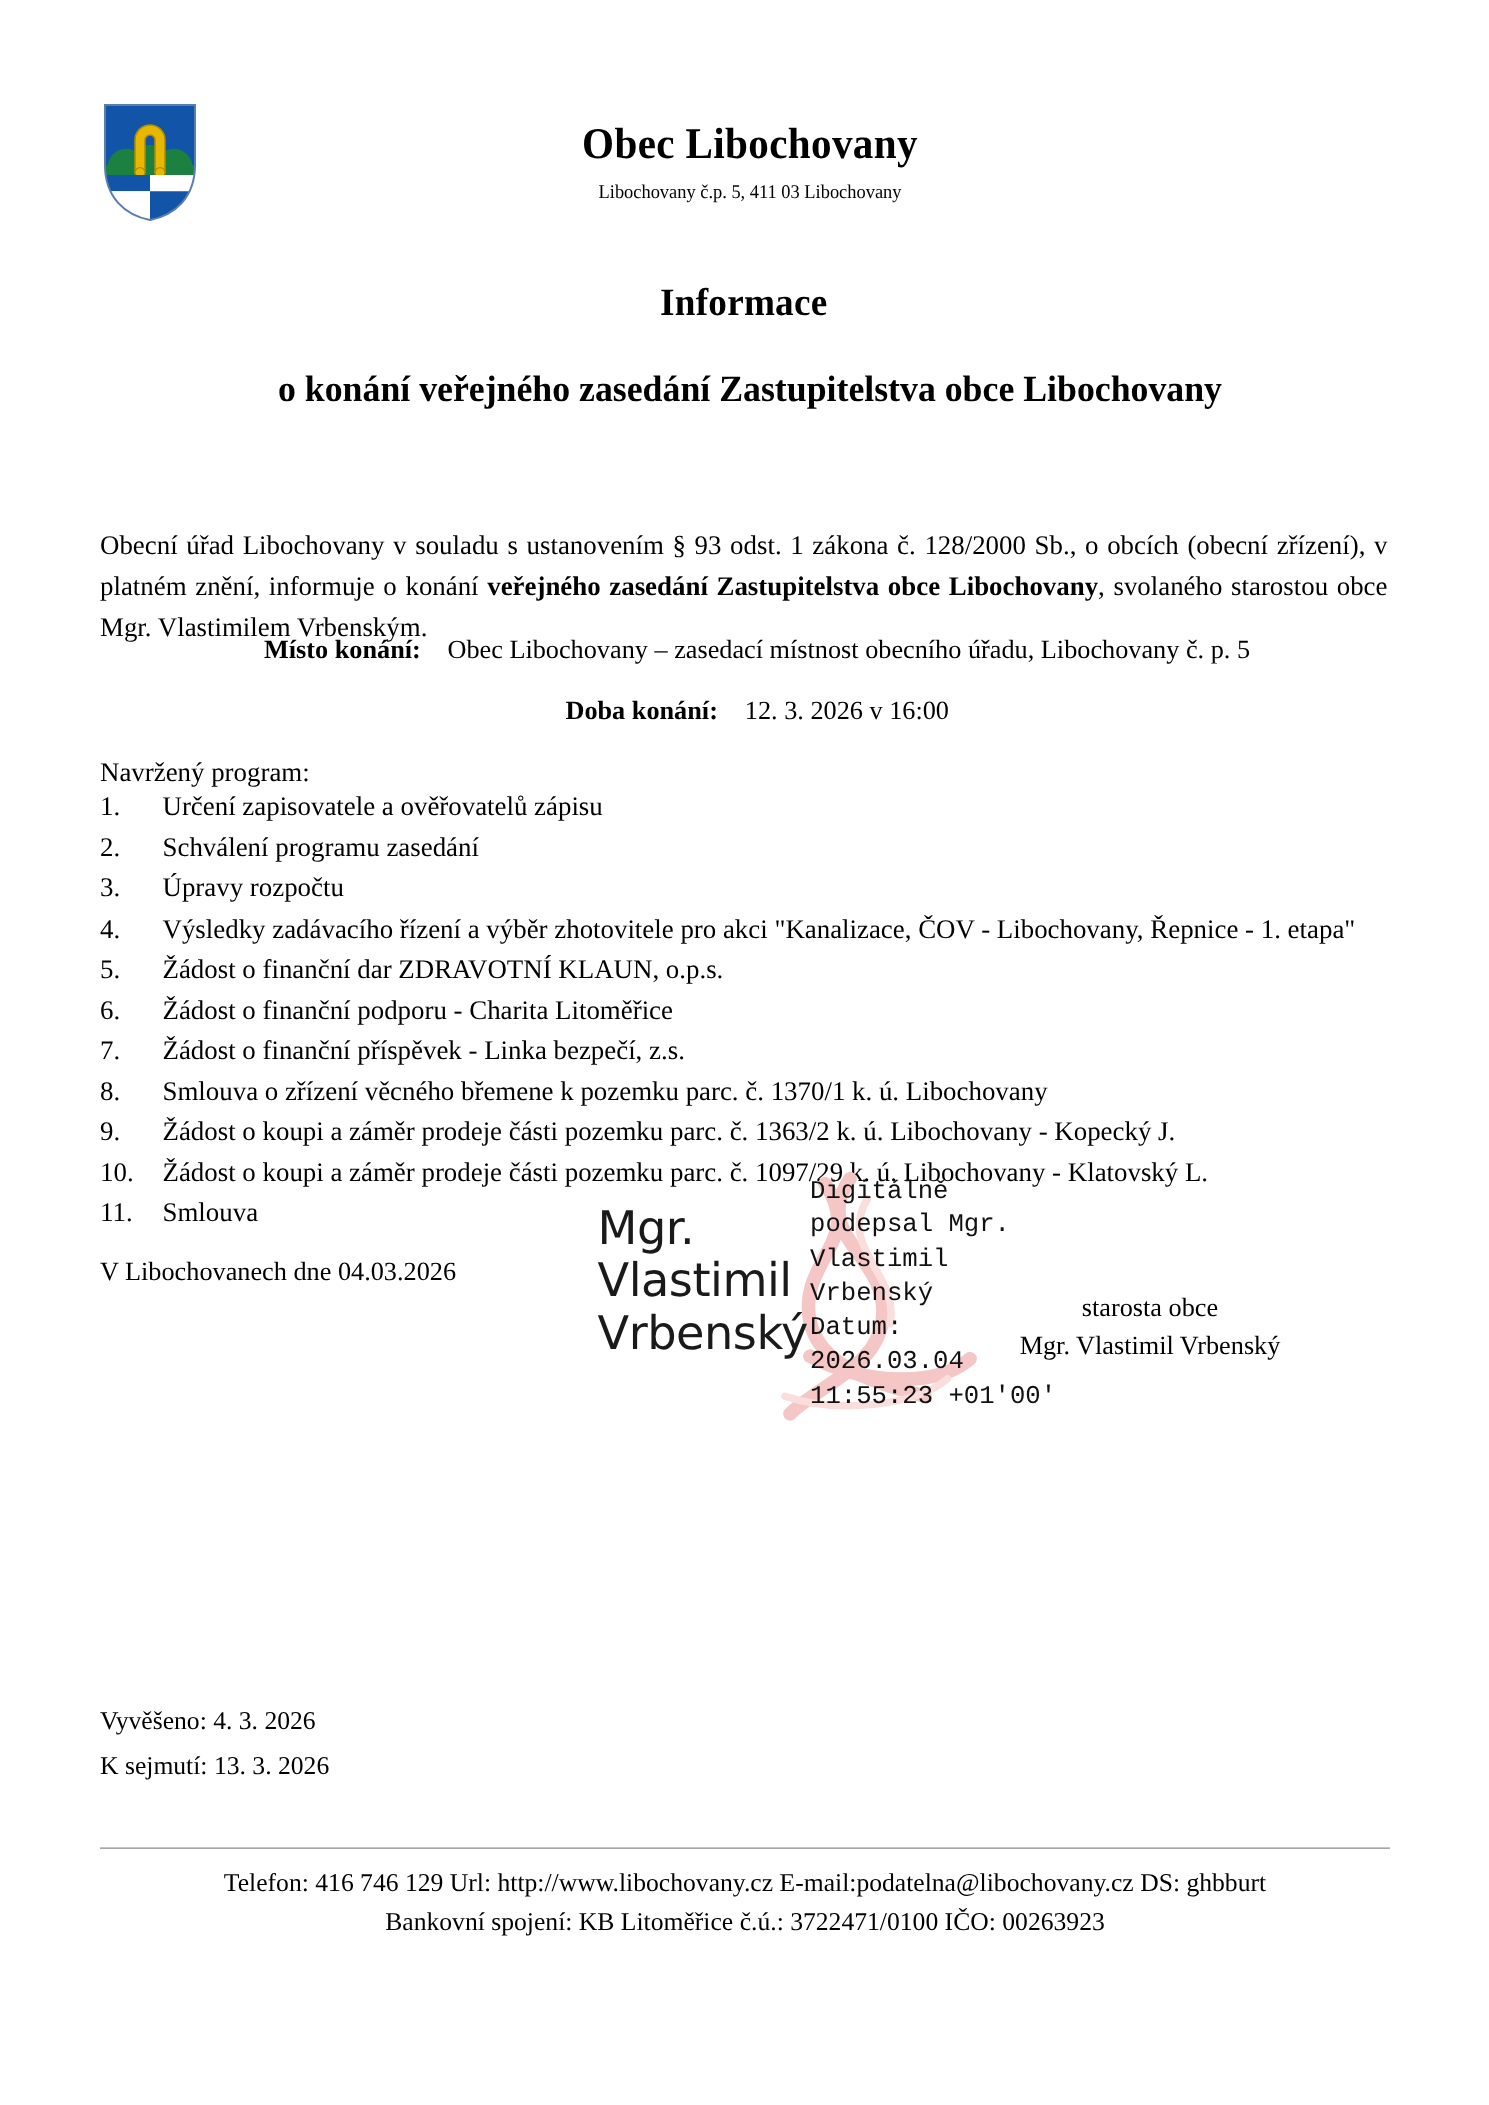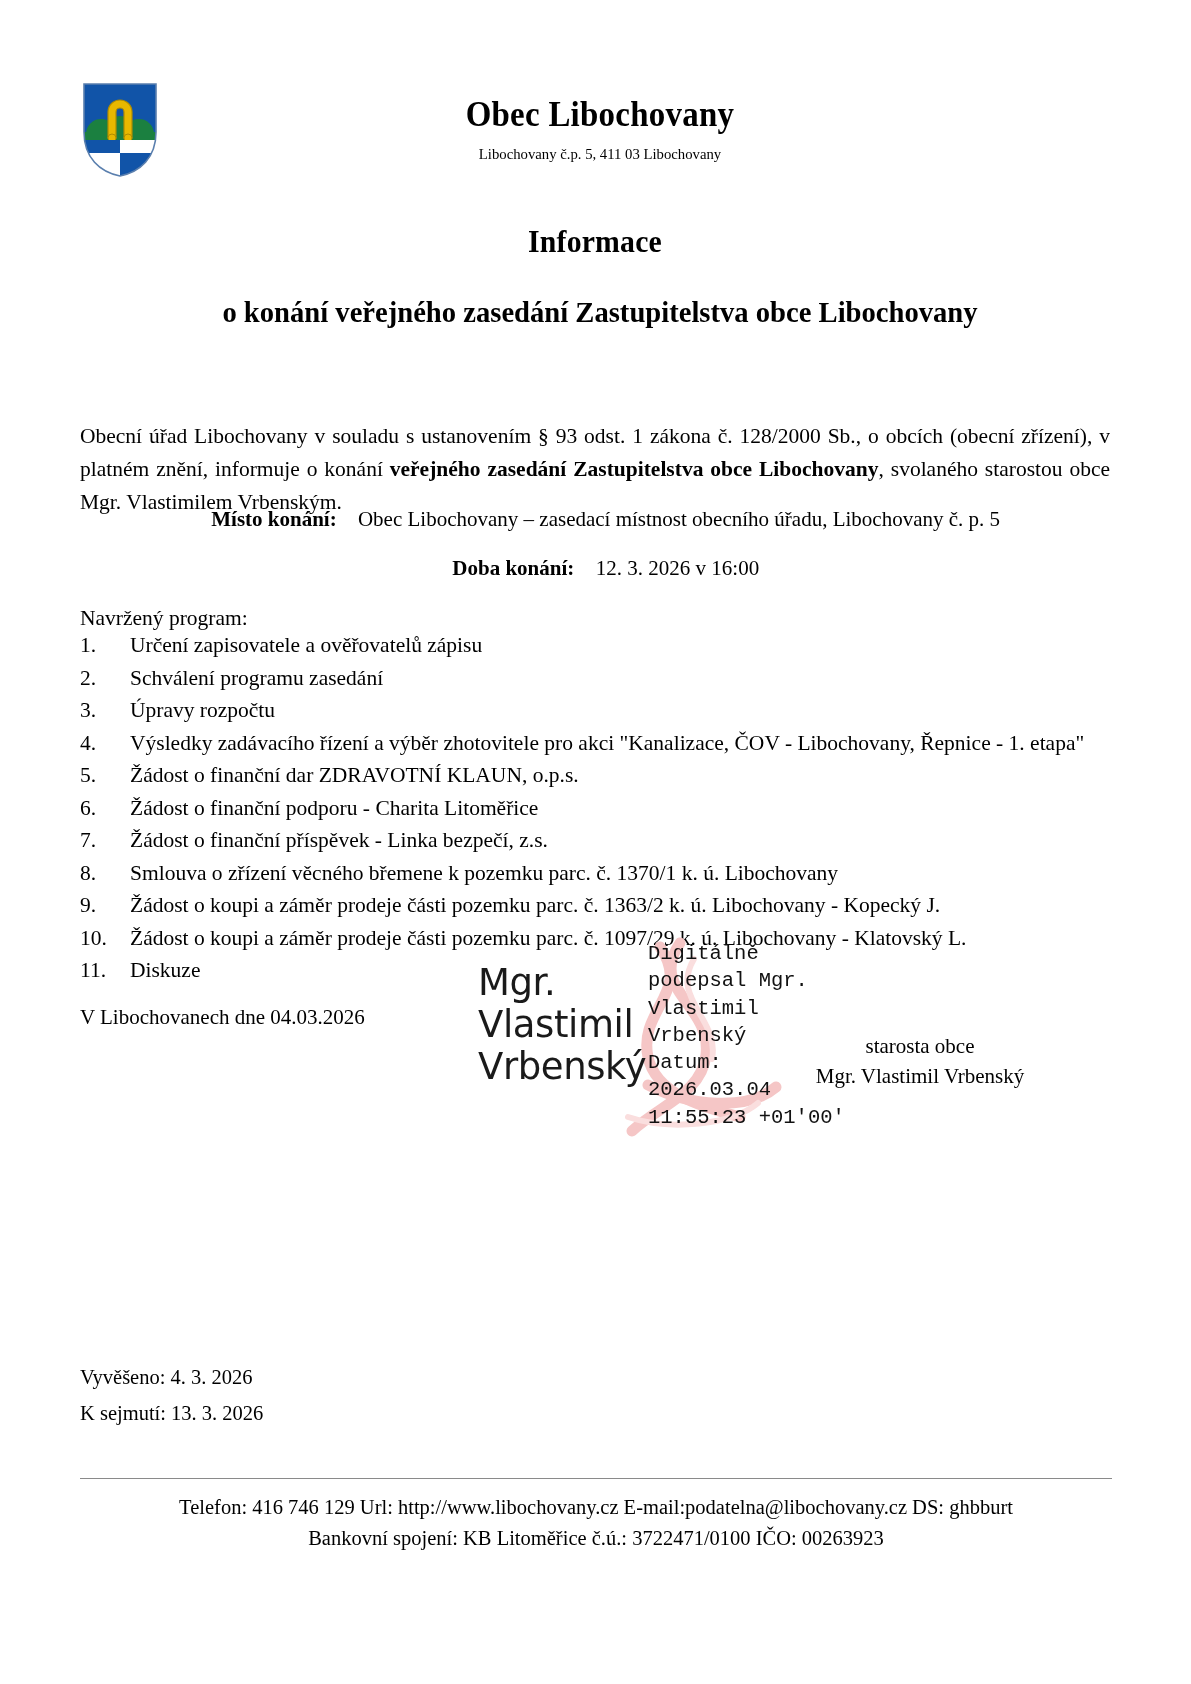--- a/index.html
+++ b/index.html
@@ -335,21 +335,21 @@
     <li>
       <span class="num">9.</span>
       <span>Žádost o koupi a záměr prodeje části pozemku parc. č. 1363/2 k. ú. Libochovany - Kopecký J.</span>
     </li>
     <li>
       <span class="num">10.</span>
       <span>Žádost o koupi a záměr prodeje části pozemku parc. č. 1097/29 k. ú. Libochovany - Klatovský L.</span>
     </li>
     <li>
       <span class="num">11.</span>
-      <span>Diskuze</span>
+      <span>Smlouva</span>
     </li>
   </ol>
 
   <div class="place-date">V Libochovanech dne 04.03.2026</div>
 
   <div class="sig-block">
 
     <div class="ribbon">
       <svg viewBox="0 0 180 215" width="180" height="215" aria-hidden="true">
         <g fill="none" stroke="#f5c6c6" stroke-width="11" stroke-linecap="round">

